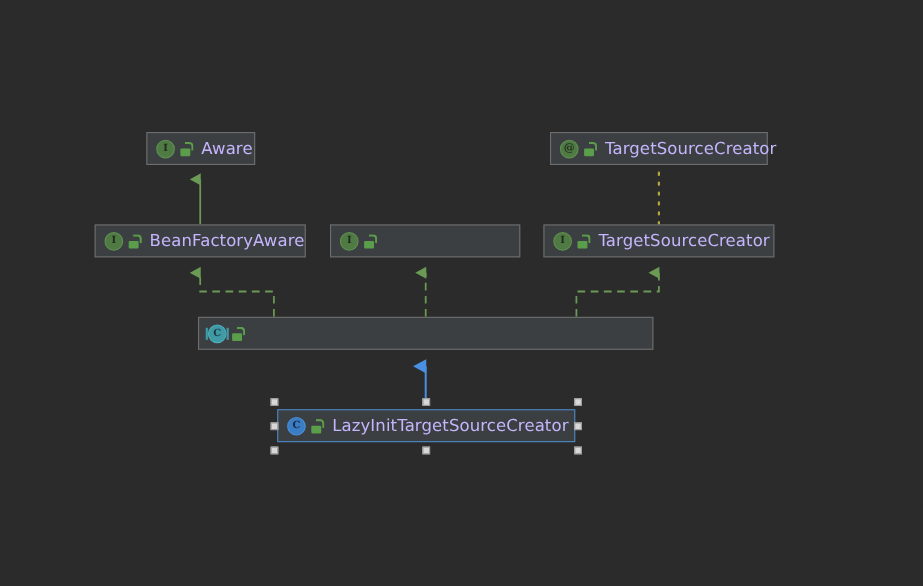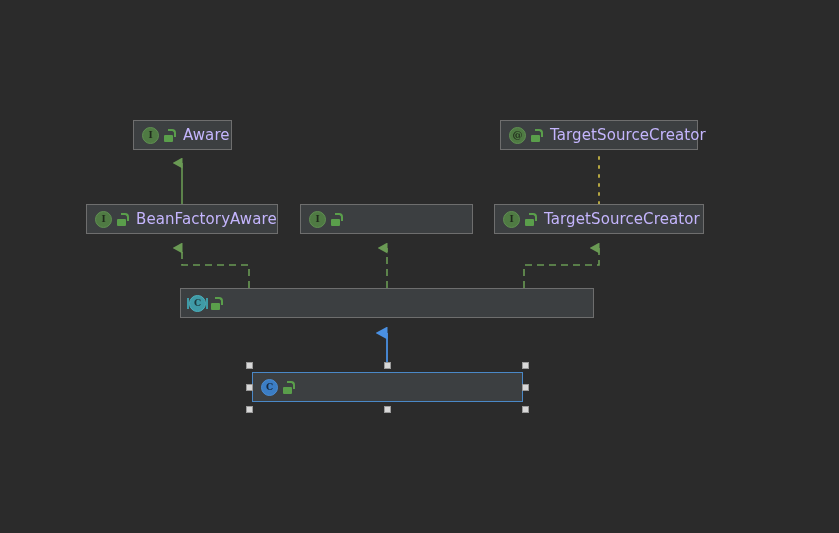--- a/index.html
+++ b/index.html
@@ -240,20 +240,21 @@
   </div>
 
   <div class="uml-node selected" style="left:252px; top:372px; width:271px;">
     <span class="icon-group">
       <span class="type-icon concrete-class">C</span>
       <span class="vis-icon">
         <span class="lock-shackle"></span>
           <span class="lock-body"></span>
       </span>
     </span>
+    <span class="node-label">LazyInitTargetSourceCreator</span>
   </div>
 
   <div class="sel-handle" style="left:246px; top:362px;"></div>
   <div class="sel-handle" style="left:384px; top:362px;"></div>
   <div class="sel-handle" style="left:522px; top:362px;"></div>
   <div class="sel-handle" style="left:246px; top:384px;"></div>
   <div class="sel-handle" style="left:522px; top:384px;"></div>
   <div class="sel-handle" style="left:246px; top:406px;"></div>
   <div class="sel-handle" style="left:384px; top:406px;"></div>
   <div class="sel-handle" style="left:522px; top:406px;"></div>

